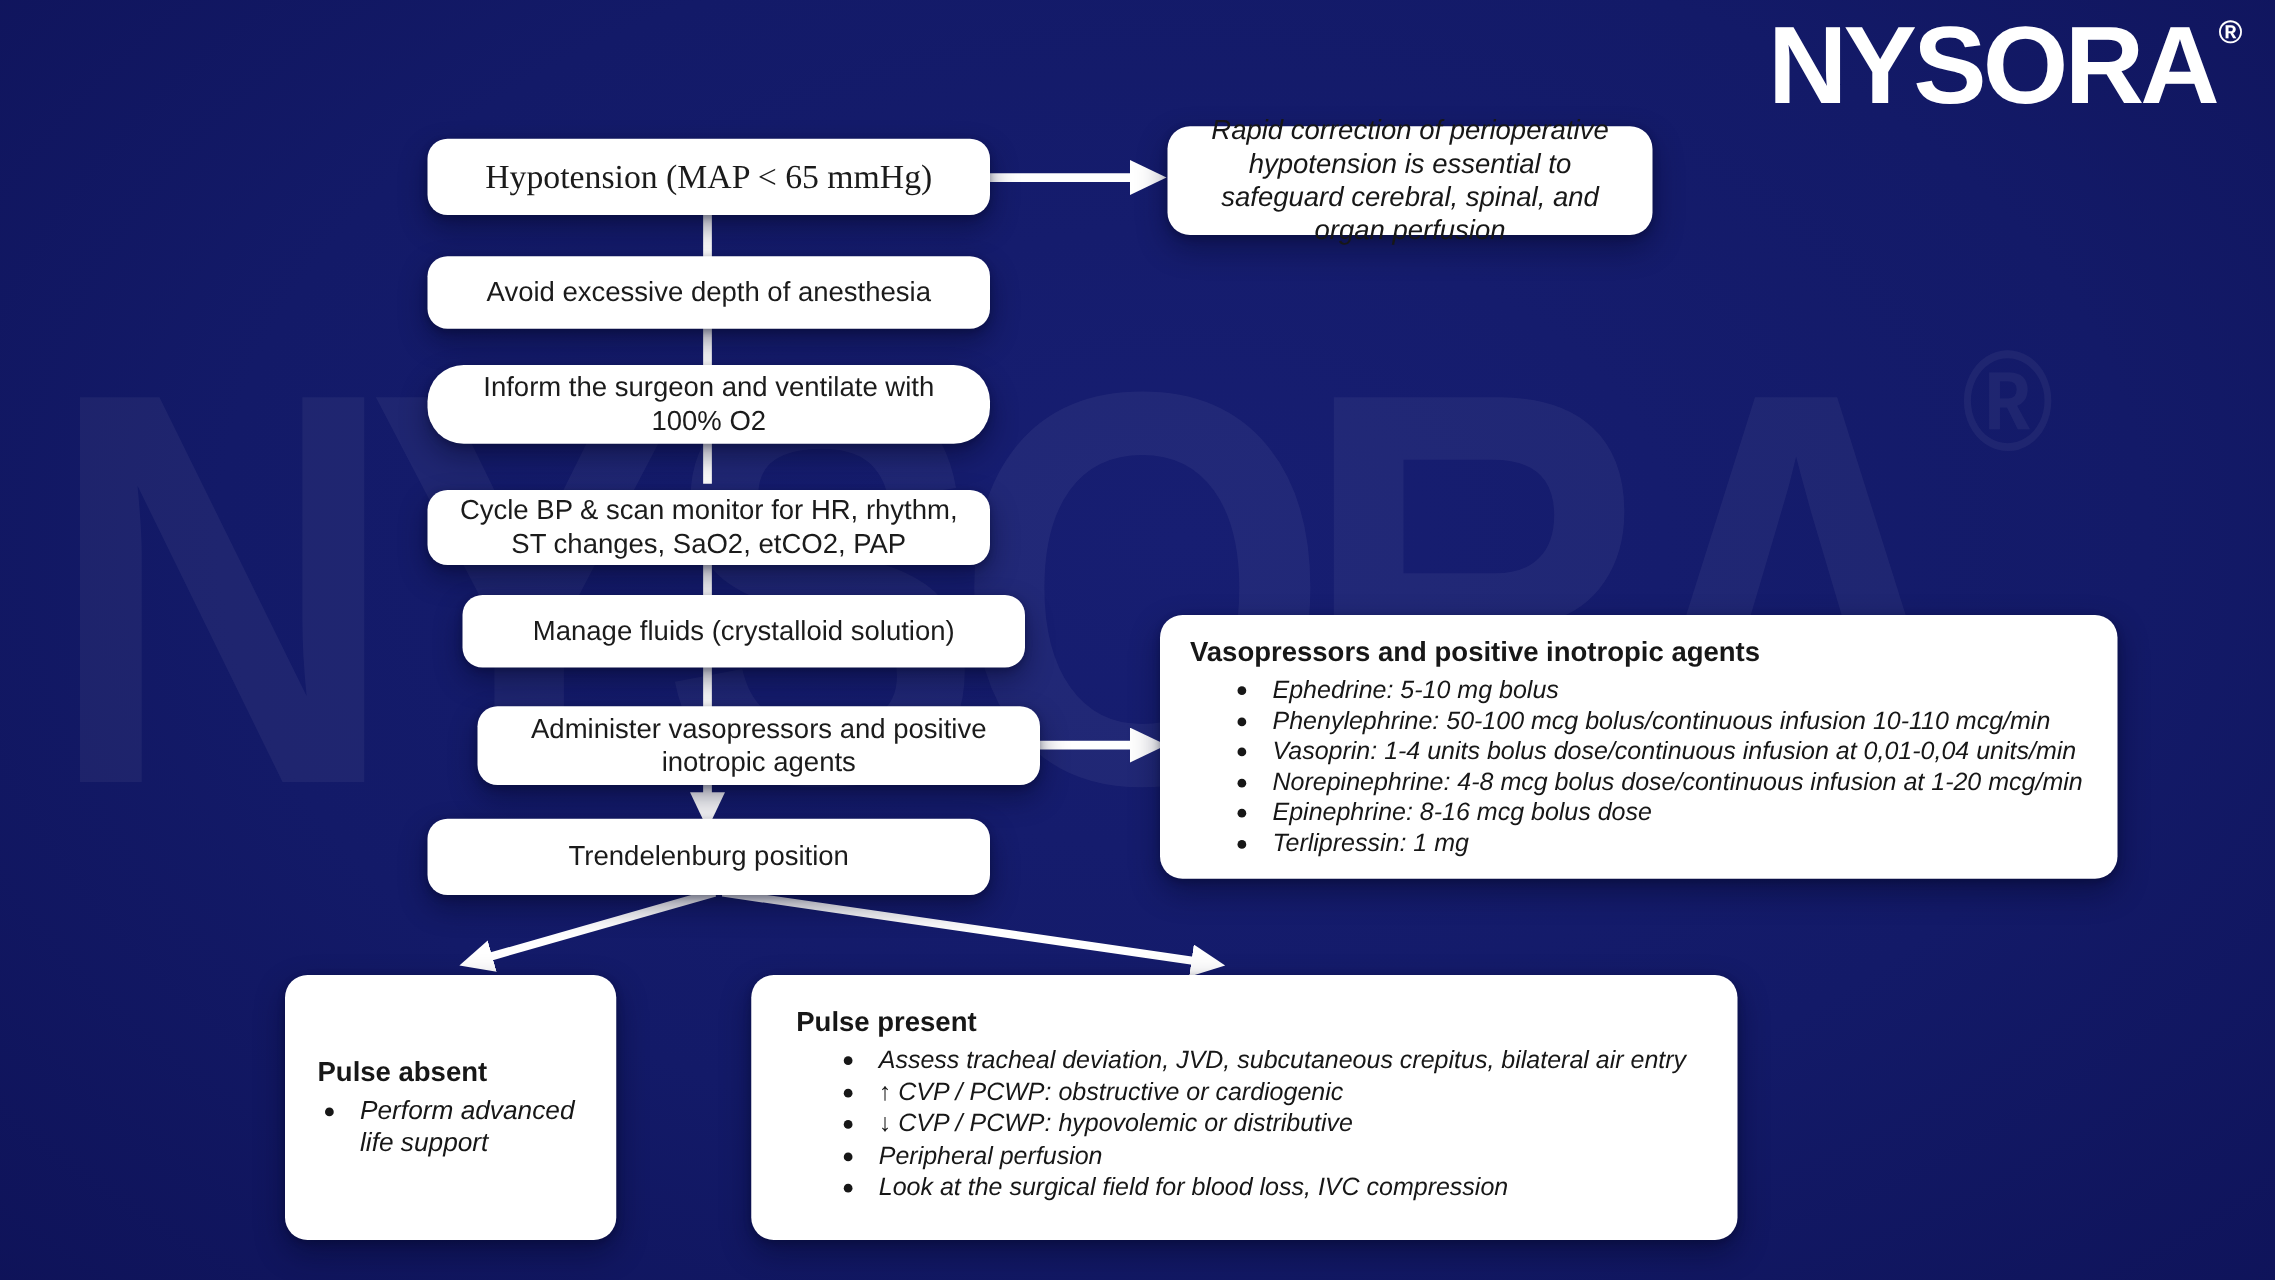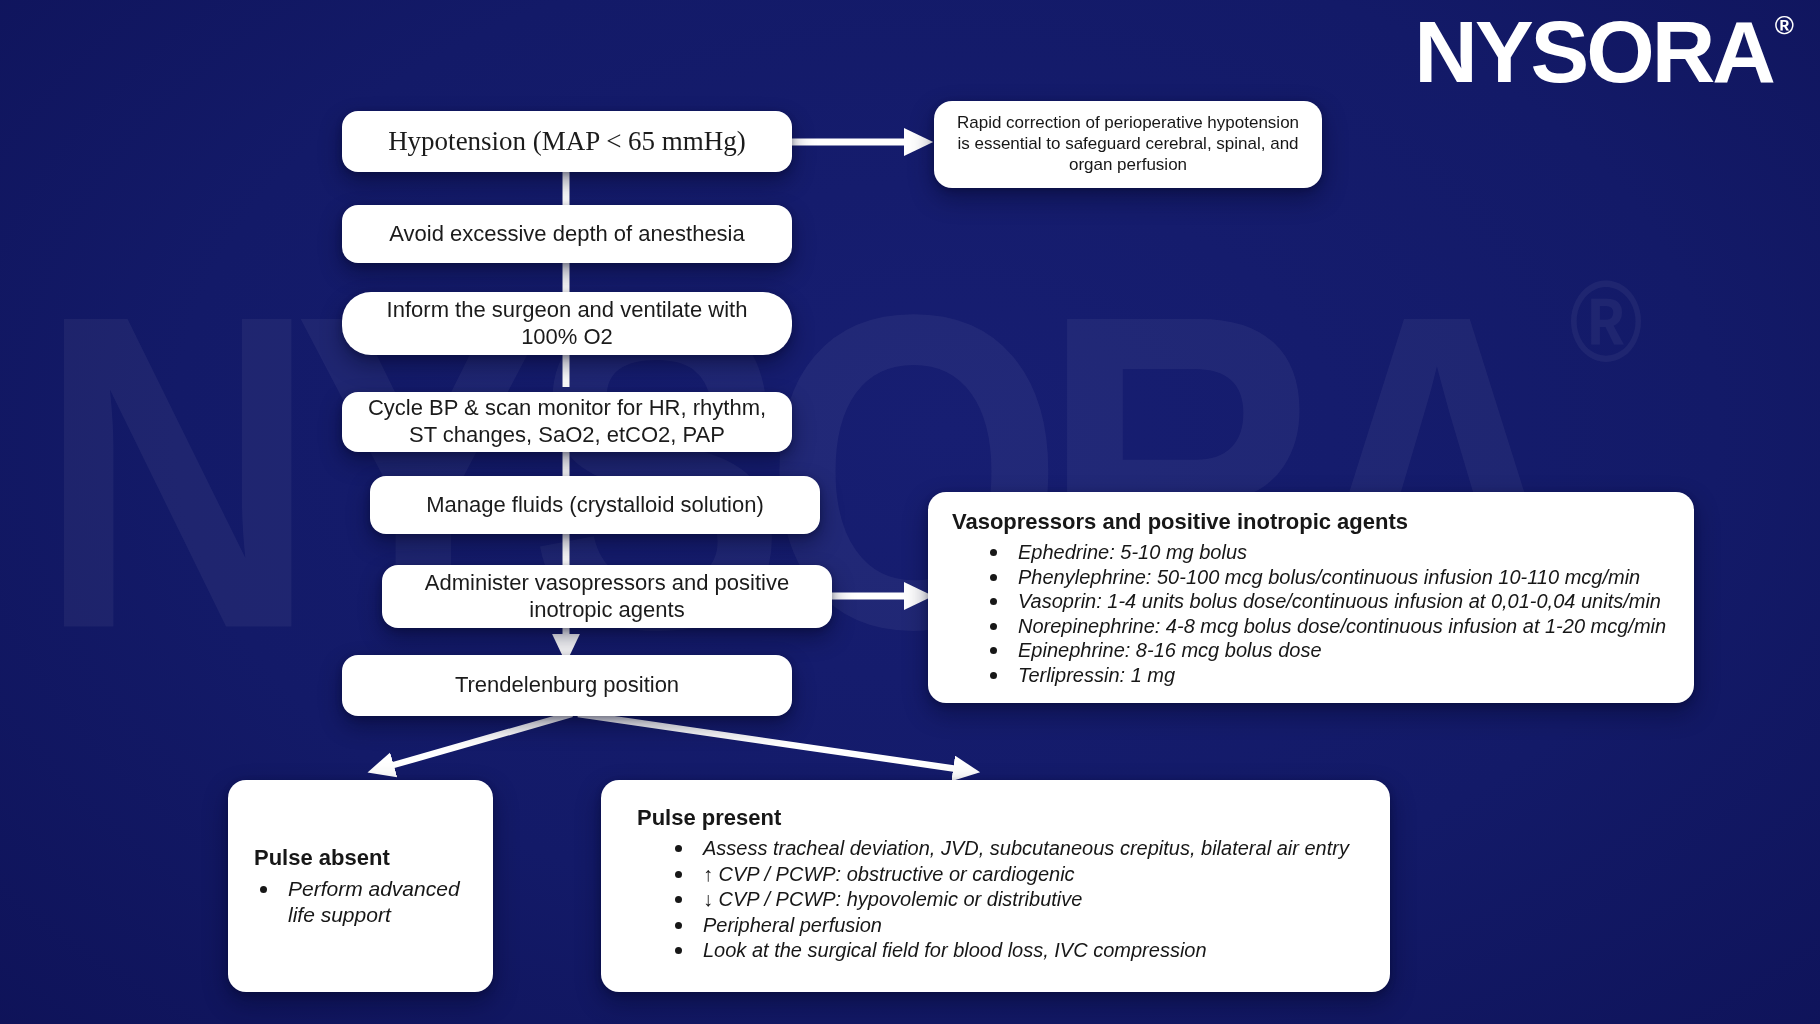--- a/index.html
+++ b/index.html
@@ -44,21 +44,21 @@
   .card .card-title{font-weight:bold; font-size:22px;}
   .card ul{list-style:none; margin:5px 0 0 0; padding:0;}
   .card li{position:relative; padding-left:66px; font-size:20px; line-height:24.5px;font-style:italic;}
   .card li::before{
     content:""; position:absolute; left:38px; top:9px;
     width:7px; height:7px; border-radius:50%; background:#171717;
   }
   .card-rapid{
     left:934px; top:101px; width:388px; height:87px;
     display:flex; align-items:center; justify-content:center; text-align:center;
-    font-size:17px; line-height:1.22; padding:8px 20px;
+    font-size:22px; line-height:1.22; padding:8px 20px;font-style:italic;
   }
   .card-vaso{left:928px; top:492px; width:766px; height:211px; padding:17px 24px;}
   .card-pulse-present{left:601px; top:780px; width:789px; height:212px; padding:25px 36px;}
   .card-pulse-present li{line-height:25.5px;}
   .card-pulse-absent{
     left:228px; top:780px; width:265px; height:212px; padding:0 26px;
     display:flex; flex-direction:column; justify-content:center;
   }
   .card-pulse-absent li{padding-left:34px; font-size:21px; line-height:26px;}
   .card-pulse-absent li::before{left:6px; top:10px;}

